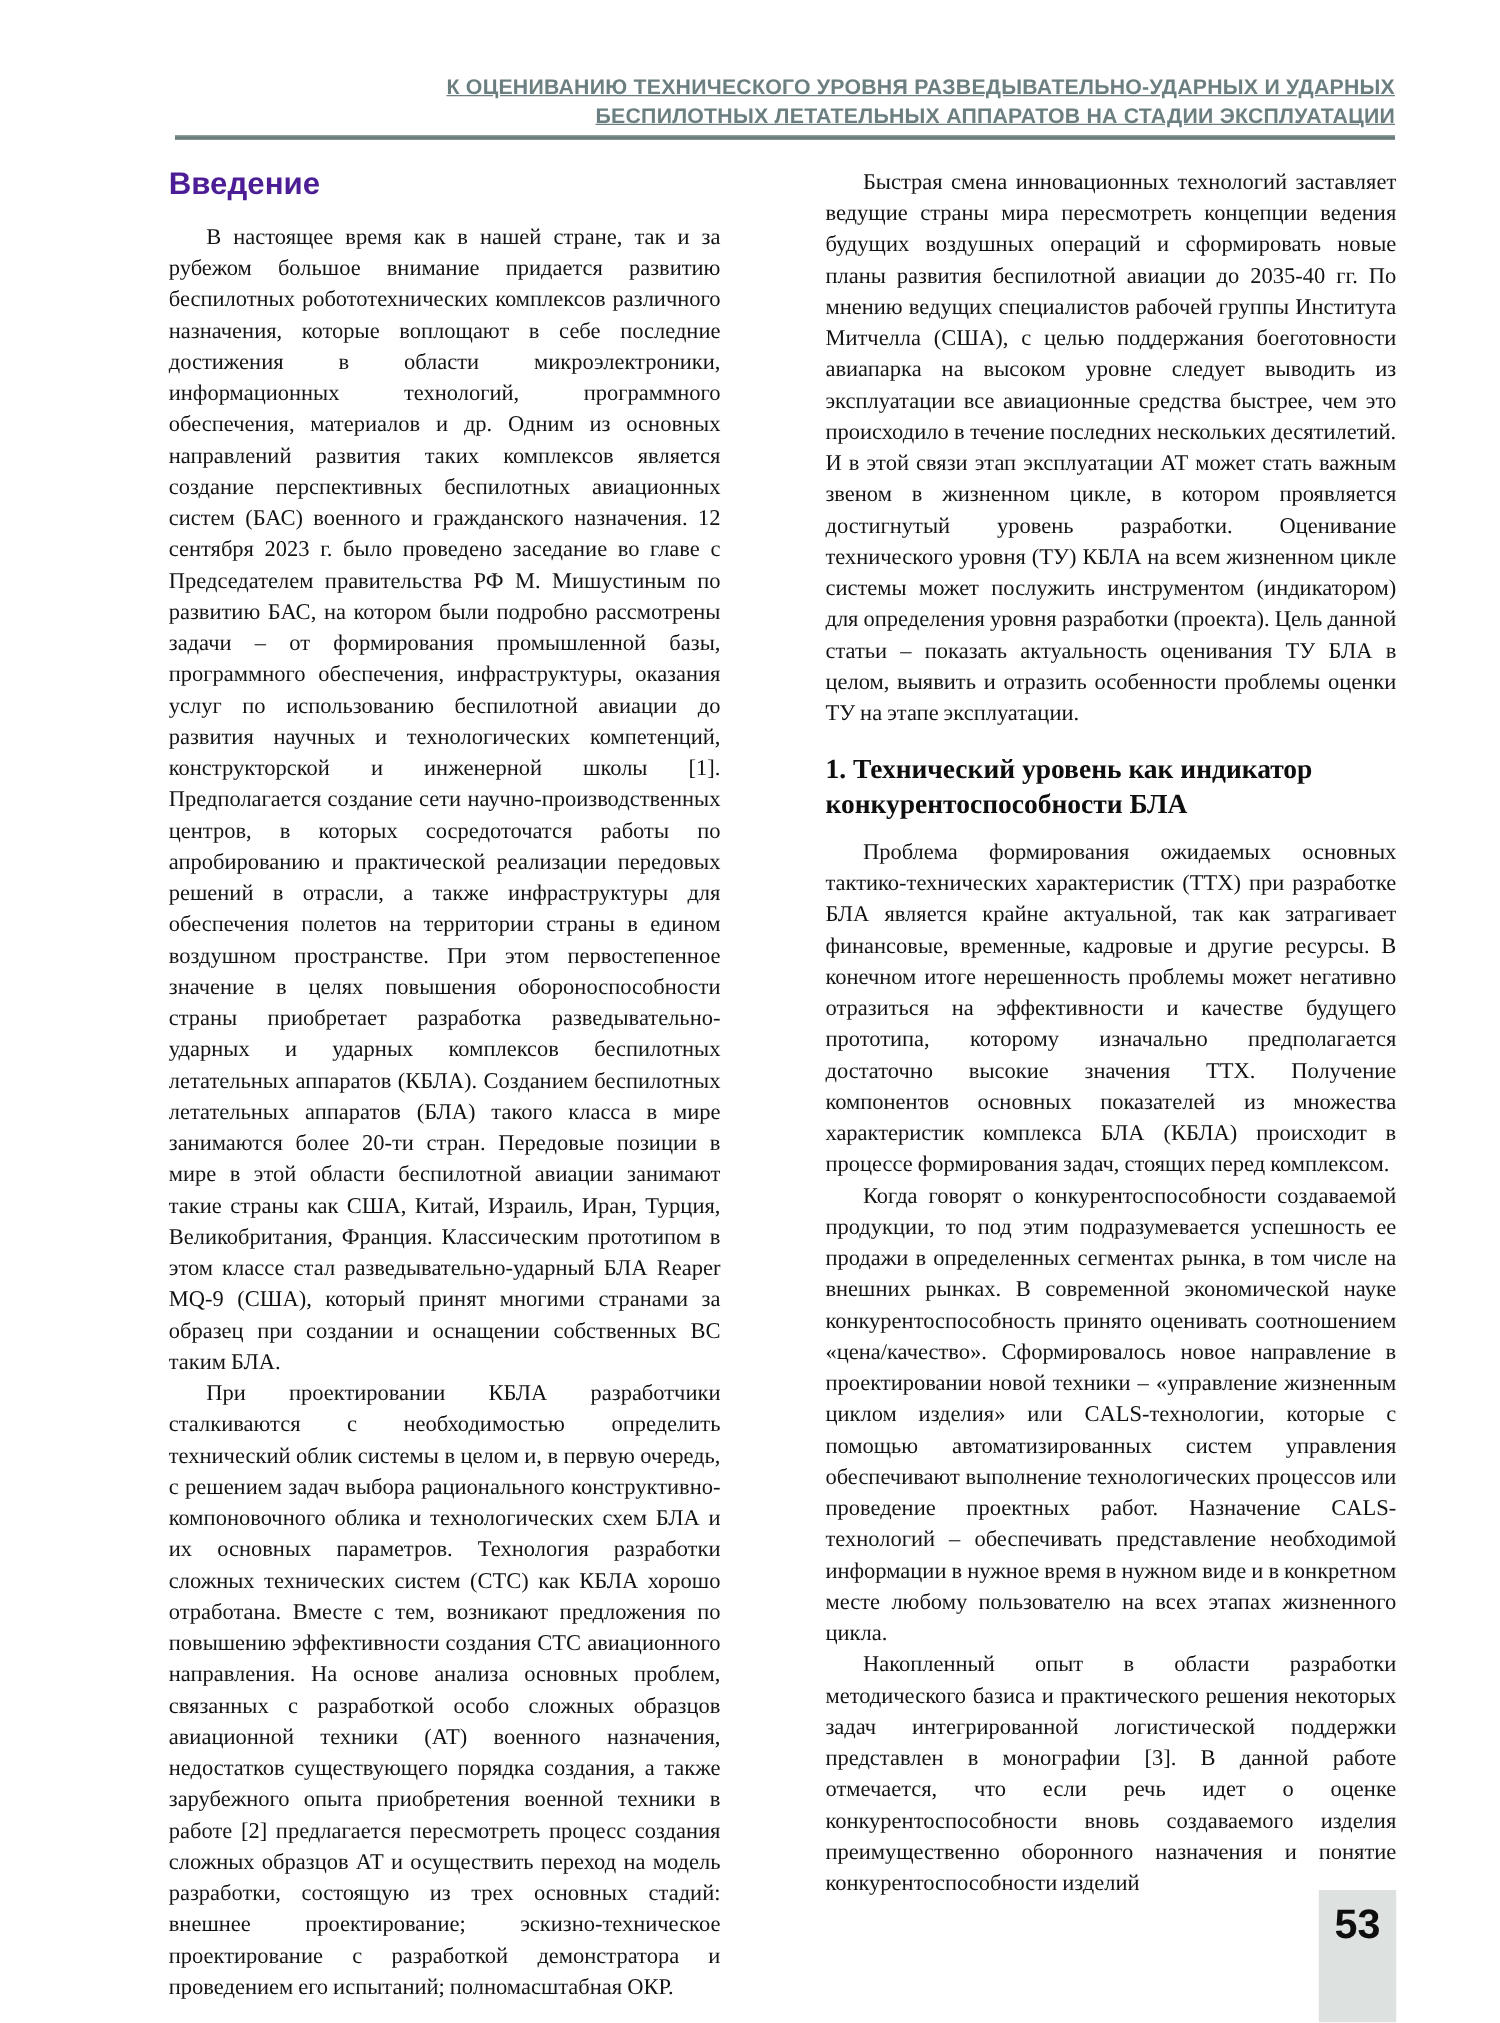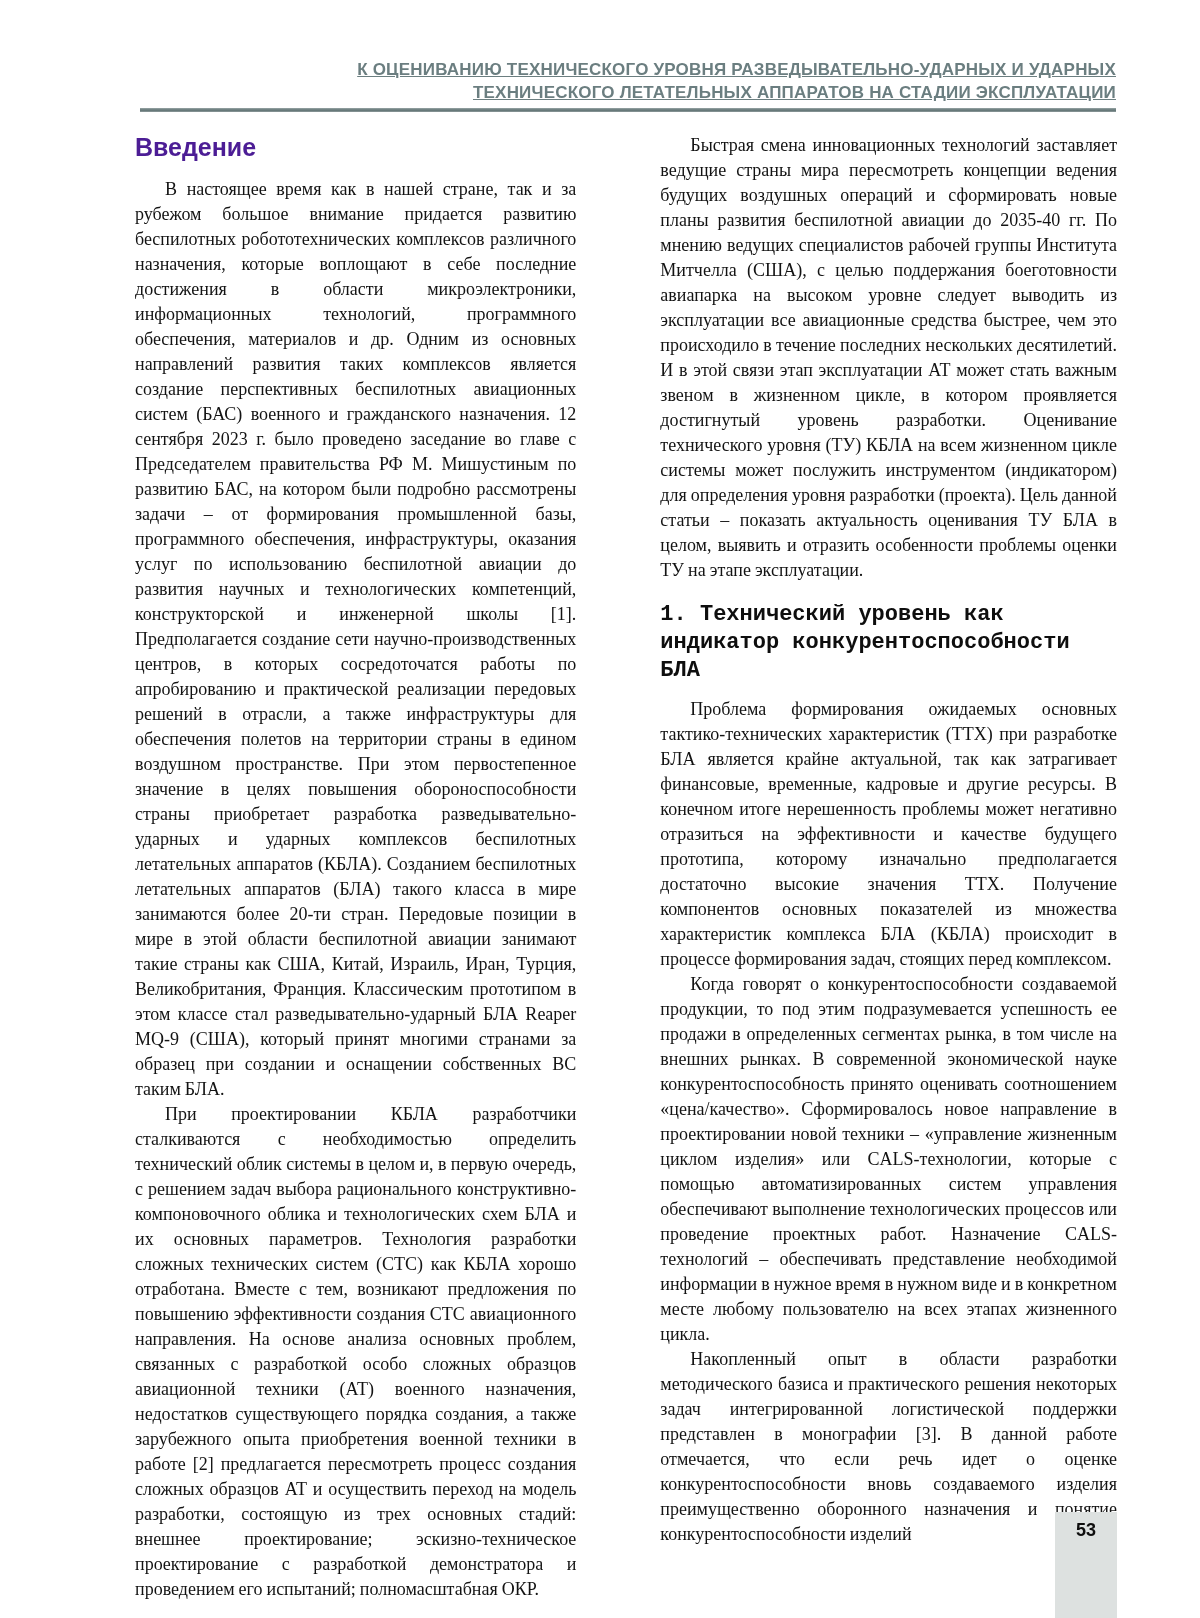--- a/index.html
+++ b/index.html
@@ -49,21 +49,21 @@
   .col-right { width: 477px; margin-left: 40px; }
   .intro-heading {
     font-family: "Liberation Sans", "DejaVu Sans", sans-serif;
     font-weight: bold;
     font-size: 25px;
     line-height: 28px;
     margin: 0 0 16px 0;
     color: #4c1d95;
   }
   .section-heading {
-    font-family: Liberation Mono, monospace;
+    font-family: Liberation Serif, serif;
     font-weight: bold;
     font-size: 22px;
     line-height: 28px;
     margin: 18px 0 12px 0;
     color: #0e0e0e;
   }
   p.body-par {
     margin: 0;
     font-size: 18px;
     line-height: 25px;
@@ -79,30 +79,30 @@
     width: 62px;
     height: 106px;
     background: #dde1e0;
     text-align: center;
   }
   .page-number-box .num {
     display: inline-block;
     margin-top: 8px;
     font-family: "Liberation Sans", "DejaVu Sans", sans-serif;
     font-weight: bold;
-    font-size: 18px;
+    font-size: 33px;
     color: #0e0e0e;
   }
 </style>
 </head>
 <body>
 
 <header class="running-header">
   <div>К ОЦЕНИВАНИЮ ТЕХНИЧЕСКОГО УРОВНЯ РАЗВЕДЫВАТЕЛЬНО-УДАРНЫХ И УДАРНЫХ</div>
-  <div>ТЕХНИЧЕСКОГО ЛЕТАТЕЛЬНЫХ АППАРАТОВ НА СТАДИИ ЭКСПЛУАТАЦИИ</div>
+  <div>БЕСПИЛОТНЫХ ЛЕТАТЕЛЬНЫХ АППАРАТОВ НА СТАДИИ ЭКСПЛУАТАЦИИ</div>
 </header>
 
 <div class="header-rule"></div>
 
 <main class="content">
   <section class="col-left">
     <h2 class="intro-heading">Введение</h2>
     <p class="body-par">В настоящее время как в нашей стране, так и за рубежом большое внимание придается развитию беспилотных робототехнических комплексов различного назначения, которые воплощают в себе последние достижения в области микроэлектроники, информационных технологий, программного обеспечения, материалов и др. Одним из основных направлений развития таких комплексов является создание перспективных беспилотных авиационных систем (БАС) военного и гражданского назначения. 12 сентября 2023 г. было проведено заседание во главе с Председателем правительства РФ М. Мишустиным по развитию БАС, на котором были подробно рассмотрены задачи – от формирования промышленной базы, программного обеспечения, инфраструктуры, оказания услуг по использованию беспилотной авиации до развития научных и технологических компетенций, конструкторской и инженерной школы [1]. Предполагается создание сети научно-производственных центров, в которых сосредоточатся работы по апробированию и практической реализации передовых решений в отрасли, а также инфраструктуры для обеспечения полетов на территории страны в едином воздушном пространстве. При этом первостепенное значение в целях повышения обороноспособности страны приобретает разработка разведывательно-ударных и ударных комплексов беспилотных летательных аппаратов (КБЛА). Созданием беспилотных летательных аппаратов (БЛА) такого класса в мире занимаются более 20-ти стран. Передовые позиции в мире в этой области беспилотной авиации занимают такие страны как США, Китай, Израиль, Иран, Турция, Великобритания, Франция. Классическим прототипом в этом классе стал разведывательно-ударный БЛА Reaper MQ-9 (США), который принят многими странами за образец при создании и оснащении собственных ВС таким БЛА.</p>
     <p class="body-par">При проектировании КБЛА разработчики сталкиваются с необходимостью определить технический облик системы в целом и, в первую очередь, с решением задач выбора рационального конструктивно-компоновочного облика и технологических схем БЛА и их основных параметров. Технология разработки сложных технических систем (СТС) как КБЛА хорошо отработана. Вместе с тем, возникают предложения по повышению эффективности создания СТС авиационного направления. На основе анализа основных проблем, связанных с разработкой особо сложных образцов авиационной техники (АТ) военного назначения, недостатков существующего порядка создания, а также зарубежного опыта приобретения военной техники в работе [2] предлагается пересмотреть процесс создания сложных образцов АТ и осуществить переход на модель разработки, состоящую из трех основных стадий: внешнее проектирование; эскизно-техническое проектирование с разработкой демонстратора и проведением его испытаний; полномасштабная ОКР.</p>
   </section>

